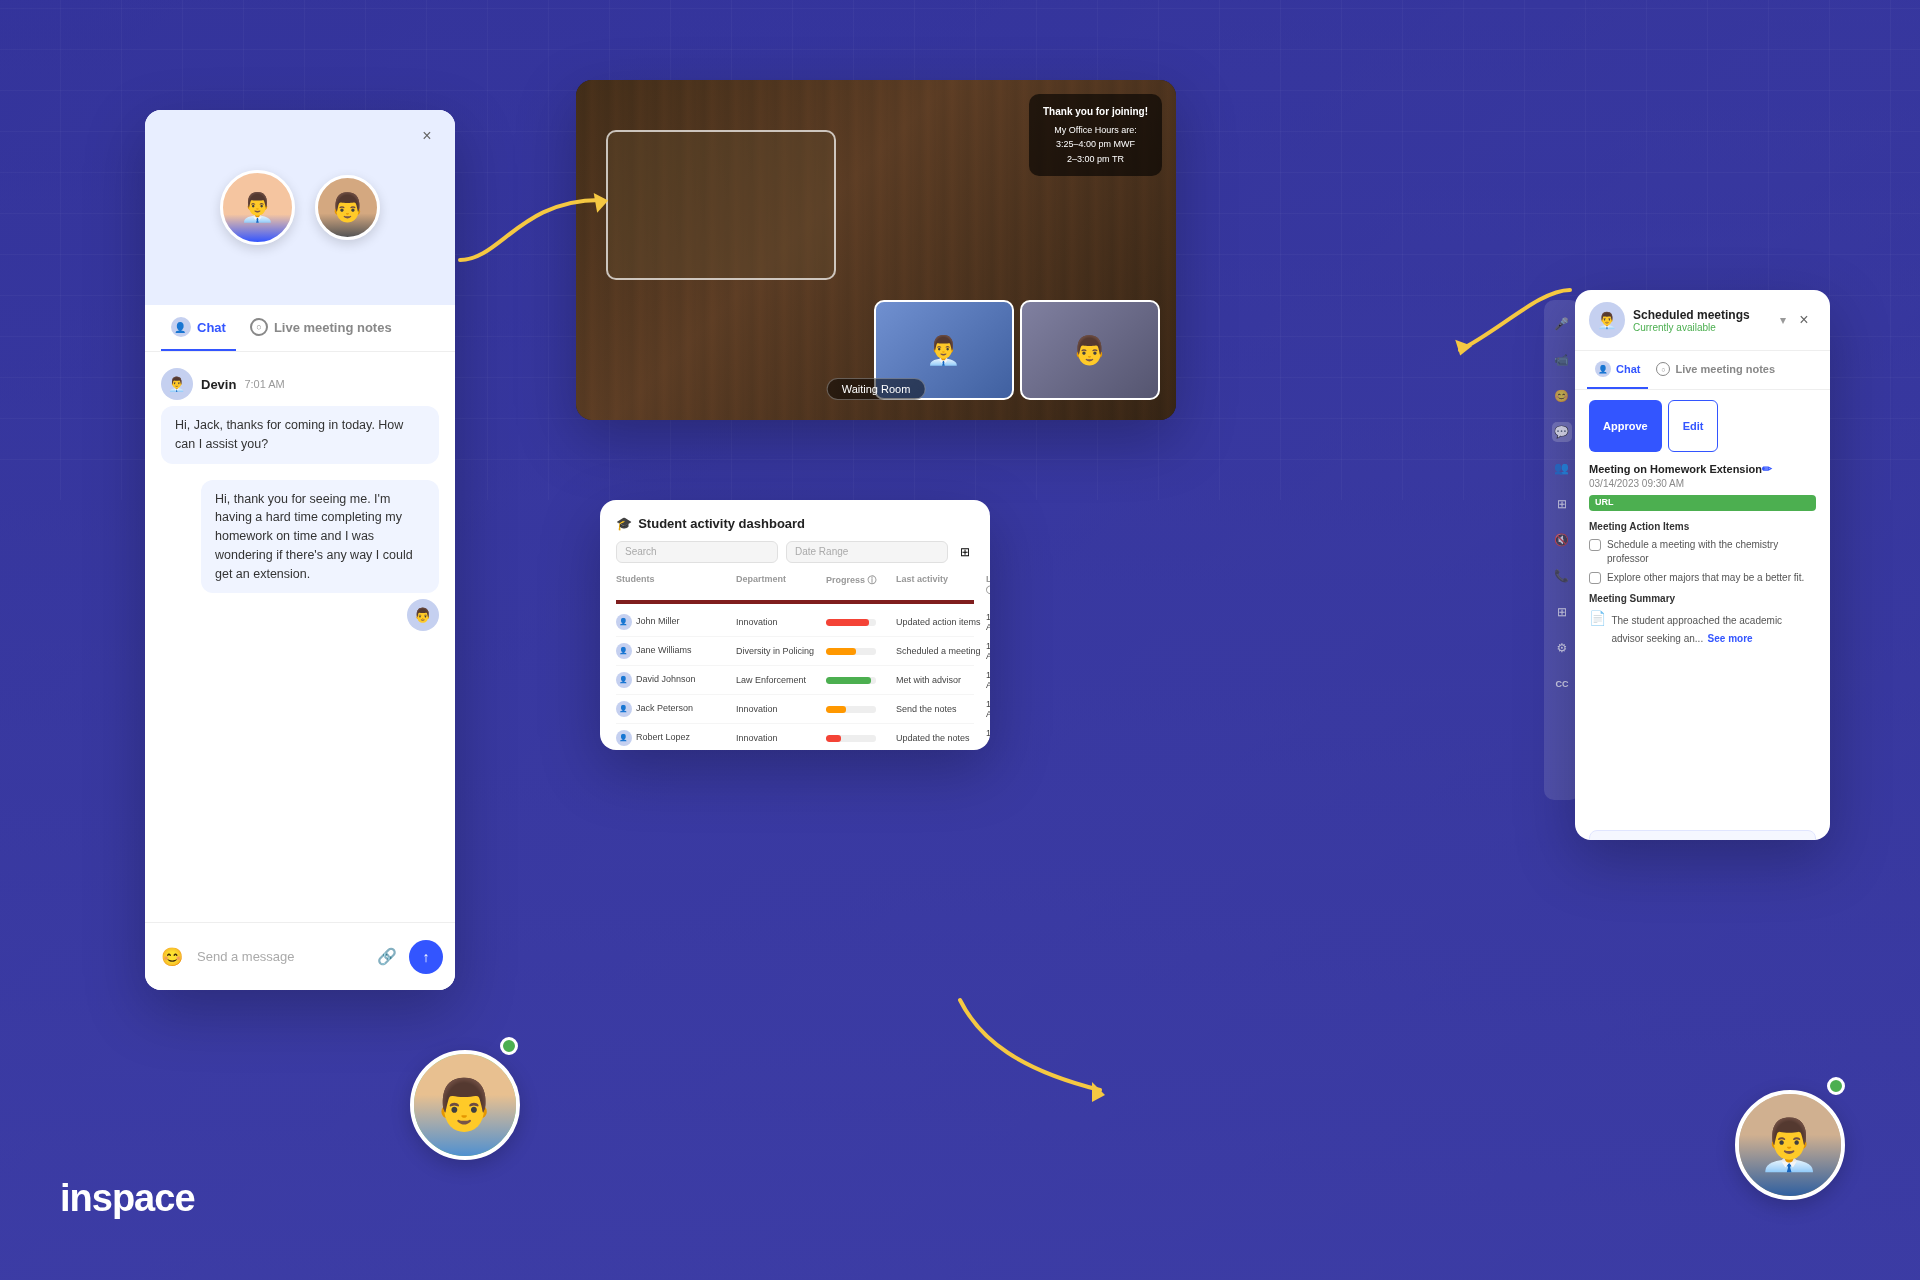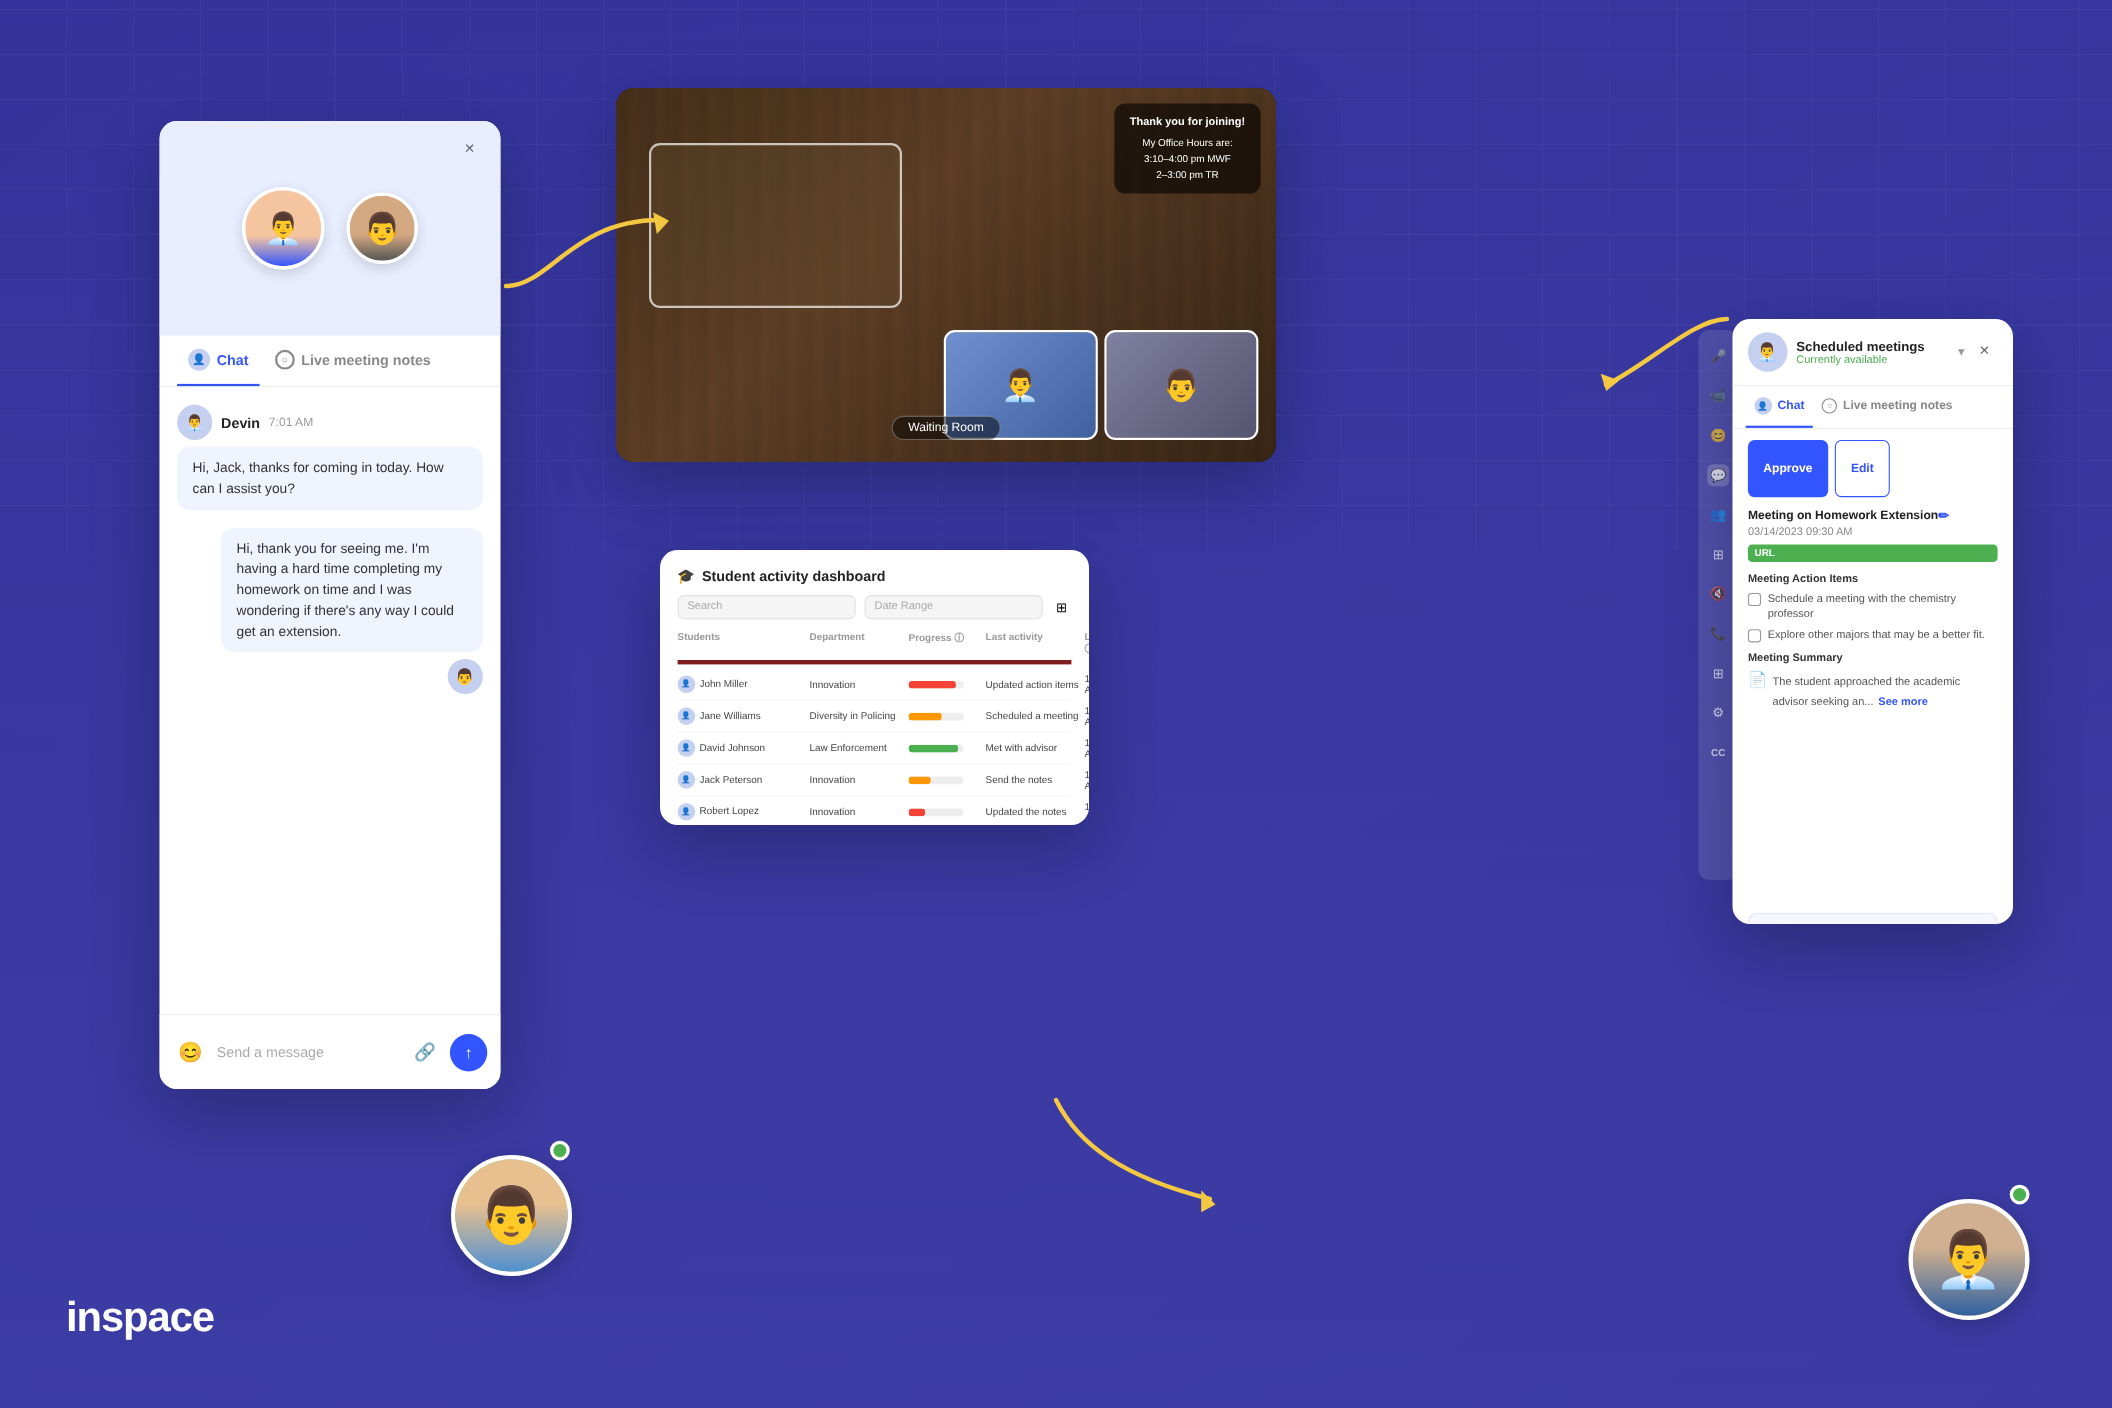--- a/index.html
+++ b/index.html
@@ -292,21 +292,21 @@
       display: flex;
       align-items: center;
       justify-content: center;
       color: white;
       font-size: 14px;
       cursor: pointer;
     }
 
     
     .video-panel {
-      left: 560px;
+      left: 576px;
       top: 80px;
       width: 600px;
       height: 340px;
       background: #1a1a2e;
       overflow: hidden;
     }
 
     .video-bg {
       position: absolute;
       inset: 0;
@@ -798,21 +798,21 @@
 
   <div class="panel video-panel">
     <div class="video-bg"></div>
     <div class="bookshelf-overlay"></div>
 
     <div class="inner-video-frame"></div>
 
     <div class="office-hours-card">
       <div style="font-weight:700;margin-bottom:3px;">Thank you for joining!</div>
       <div style="white-space:pre-line;font-size:9px;">My Office Hours are:
-3:10–4:00 pm MWF
+3:25–4:00 pm MWF
 2–3:00 pm TR</div>
     </div>
 
     <div class="video-participants">
       <div class="video-thumb" style="background:linear-gradient(135deg,#7090d0,#4060a0);">
         <div style="font-size:28px;">👨‍💼</div>
       </div>
       <div class="video-thumb" style="background:linear-gradient(135deg,#8080a0,#555570);">
         <div style="font-size:28px;">👨</div>
       </div>

